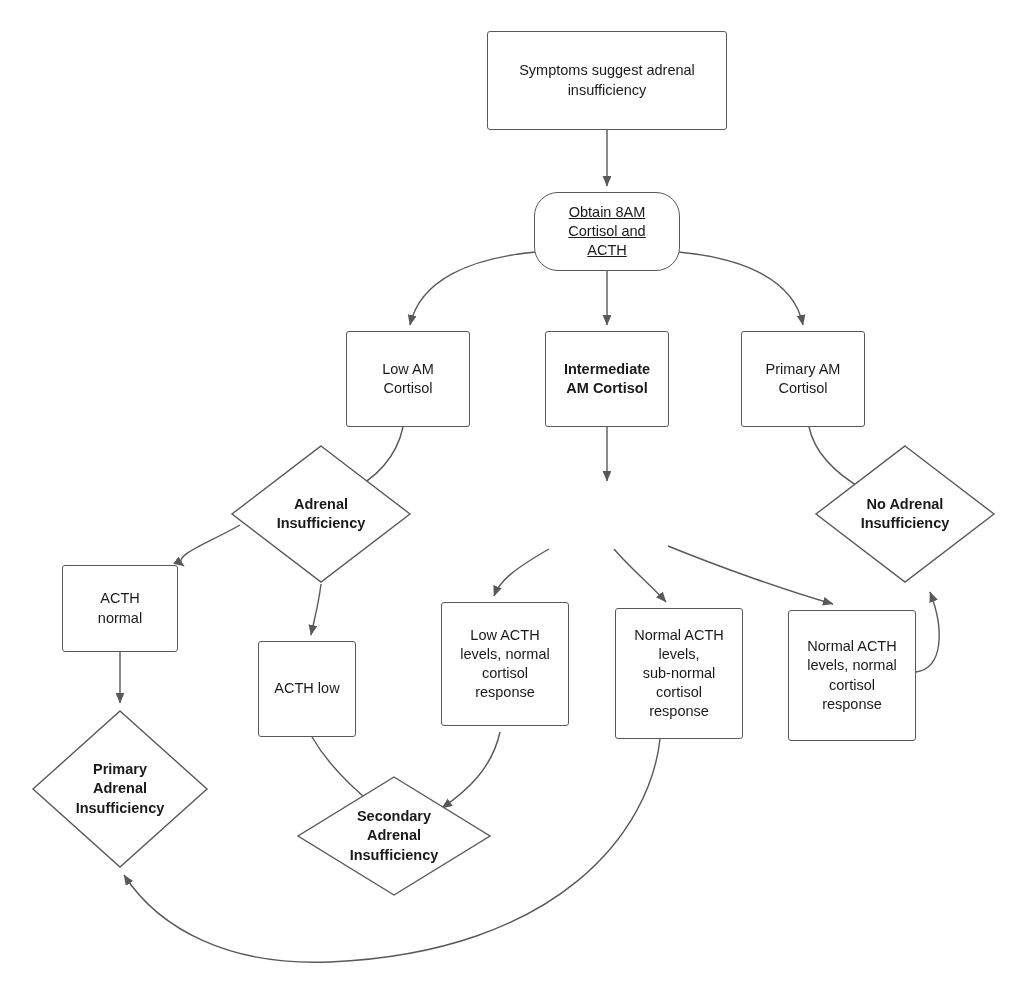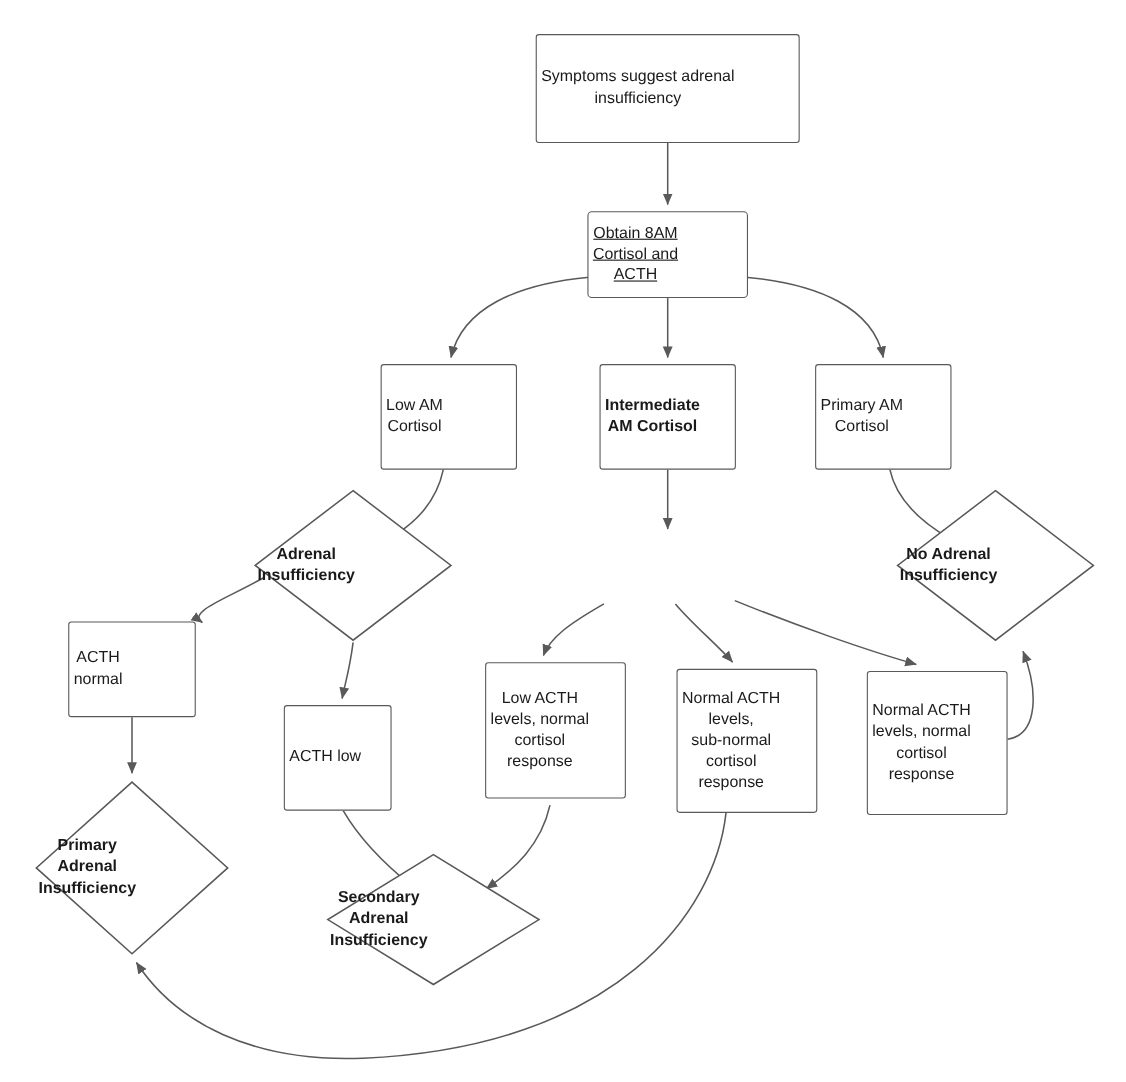--- a/index.html
+++ b/index.html
@@ -21,39 +21,40 @@
     top: 0;
     width: 1024px;
     height: 984px;
     pointer-events: none;
   }
   .node {
     position: absolute;
     box-sizing: border-box;
     display: flex;
     align-items: center;
+    justify-content: center;
     text-align: center;
     color: #1a1a1a;
     font-size: 14.5px;
     line-height: 1.32;
     z-index: 2;
   }
   .node .label {
     display: block;
     white-space: pre-line;
     padding: 0 4px;
   }
   .rect {
     border: 1.4px solid #595959;
     border-radius: 3px;
     background: #ffffff;
   }
   .round {
     border: 1.4px solid #595959;
-    border-radius: 4px;
+    border-radius: 24px;
     background: #ffffff;
   }
   .round .label {
     text-decoration: underline;
   }
   .diamond-wrap {
     background: transparent;
     border: none;
   }
   .diamond-wrap .dia-shape {

